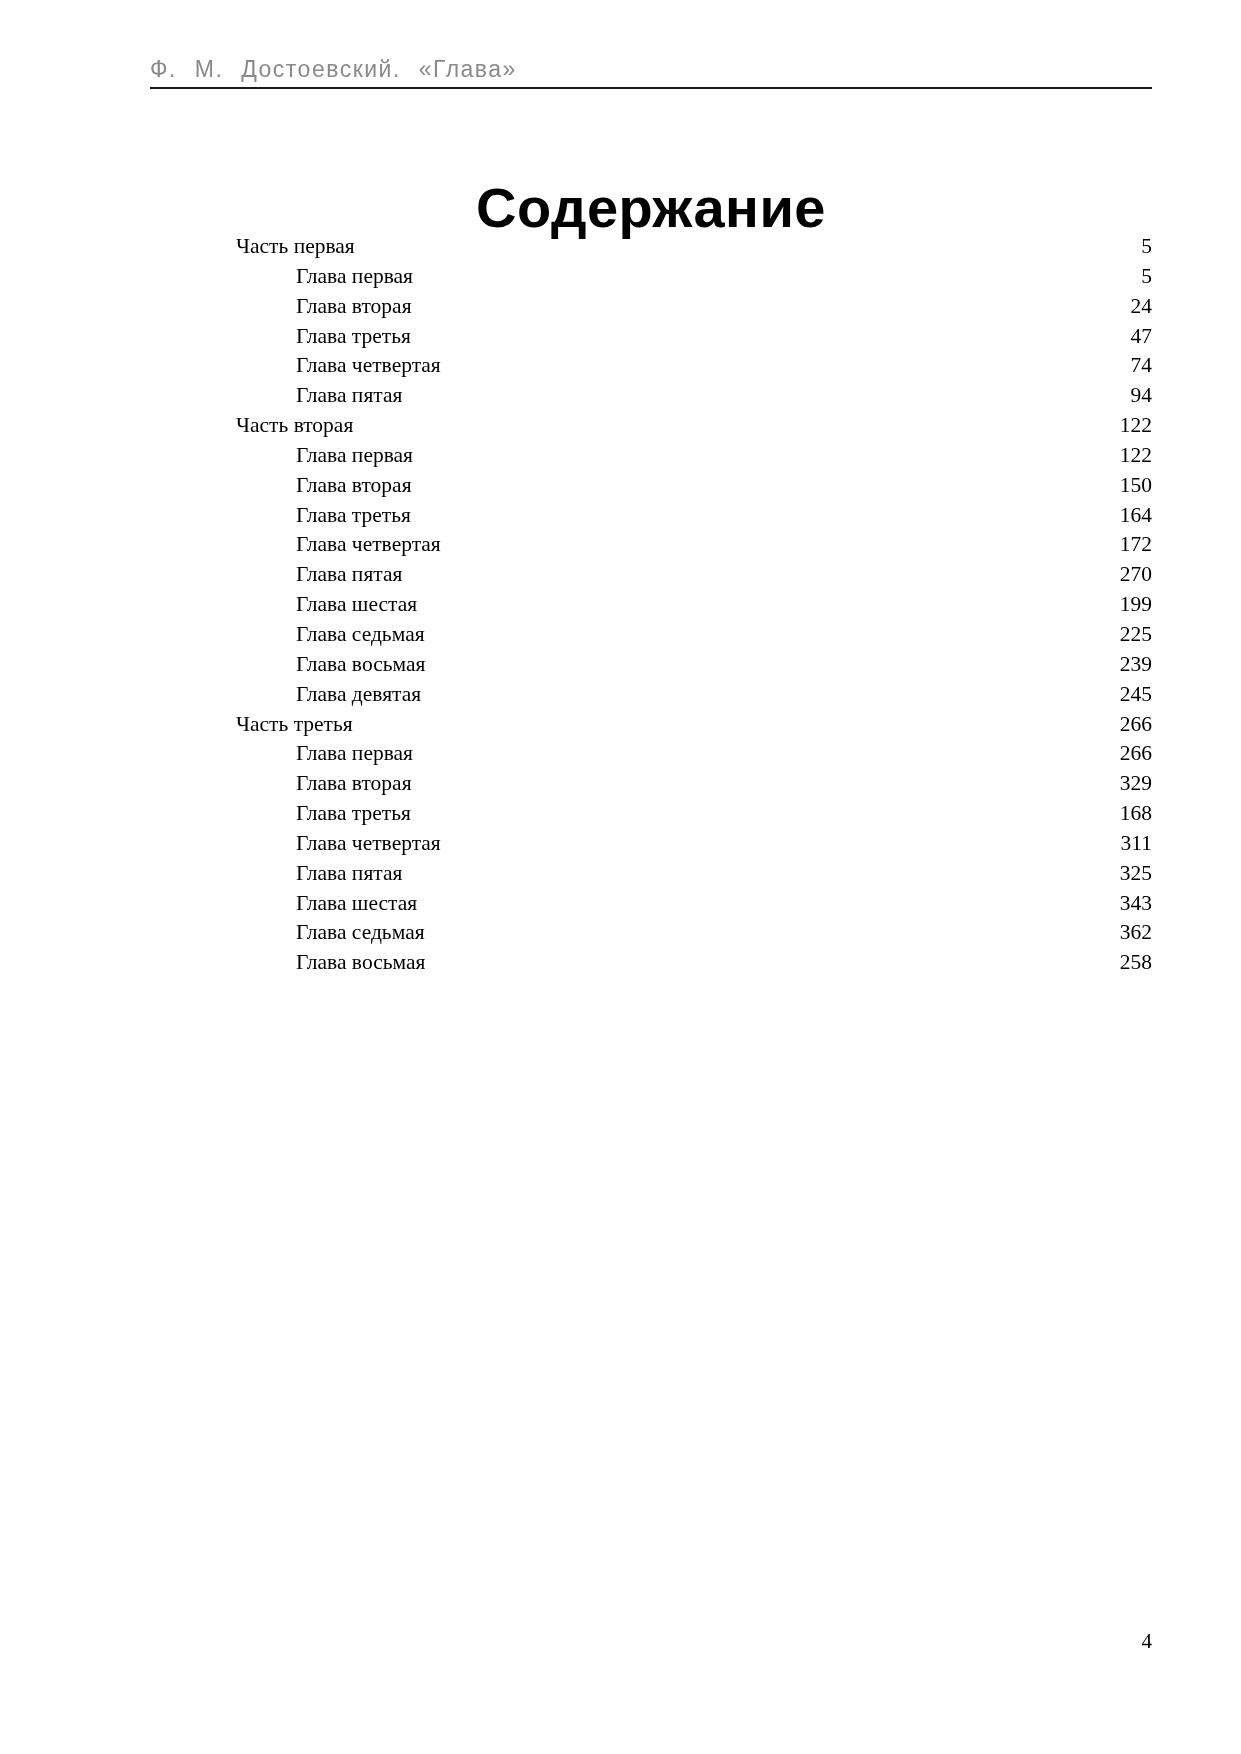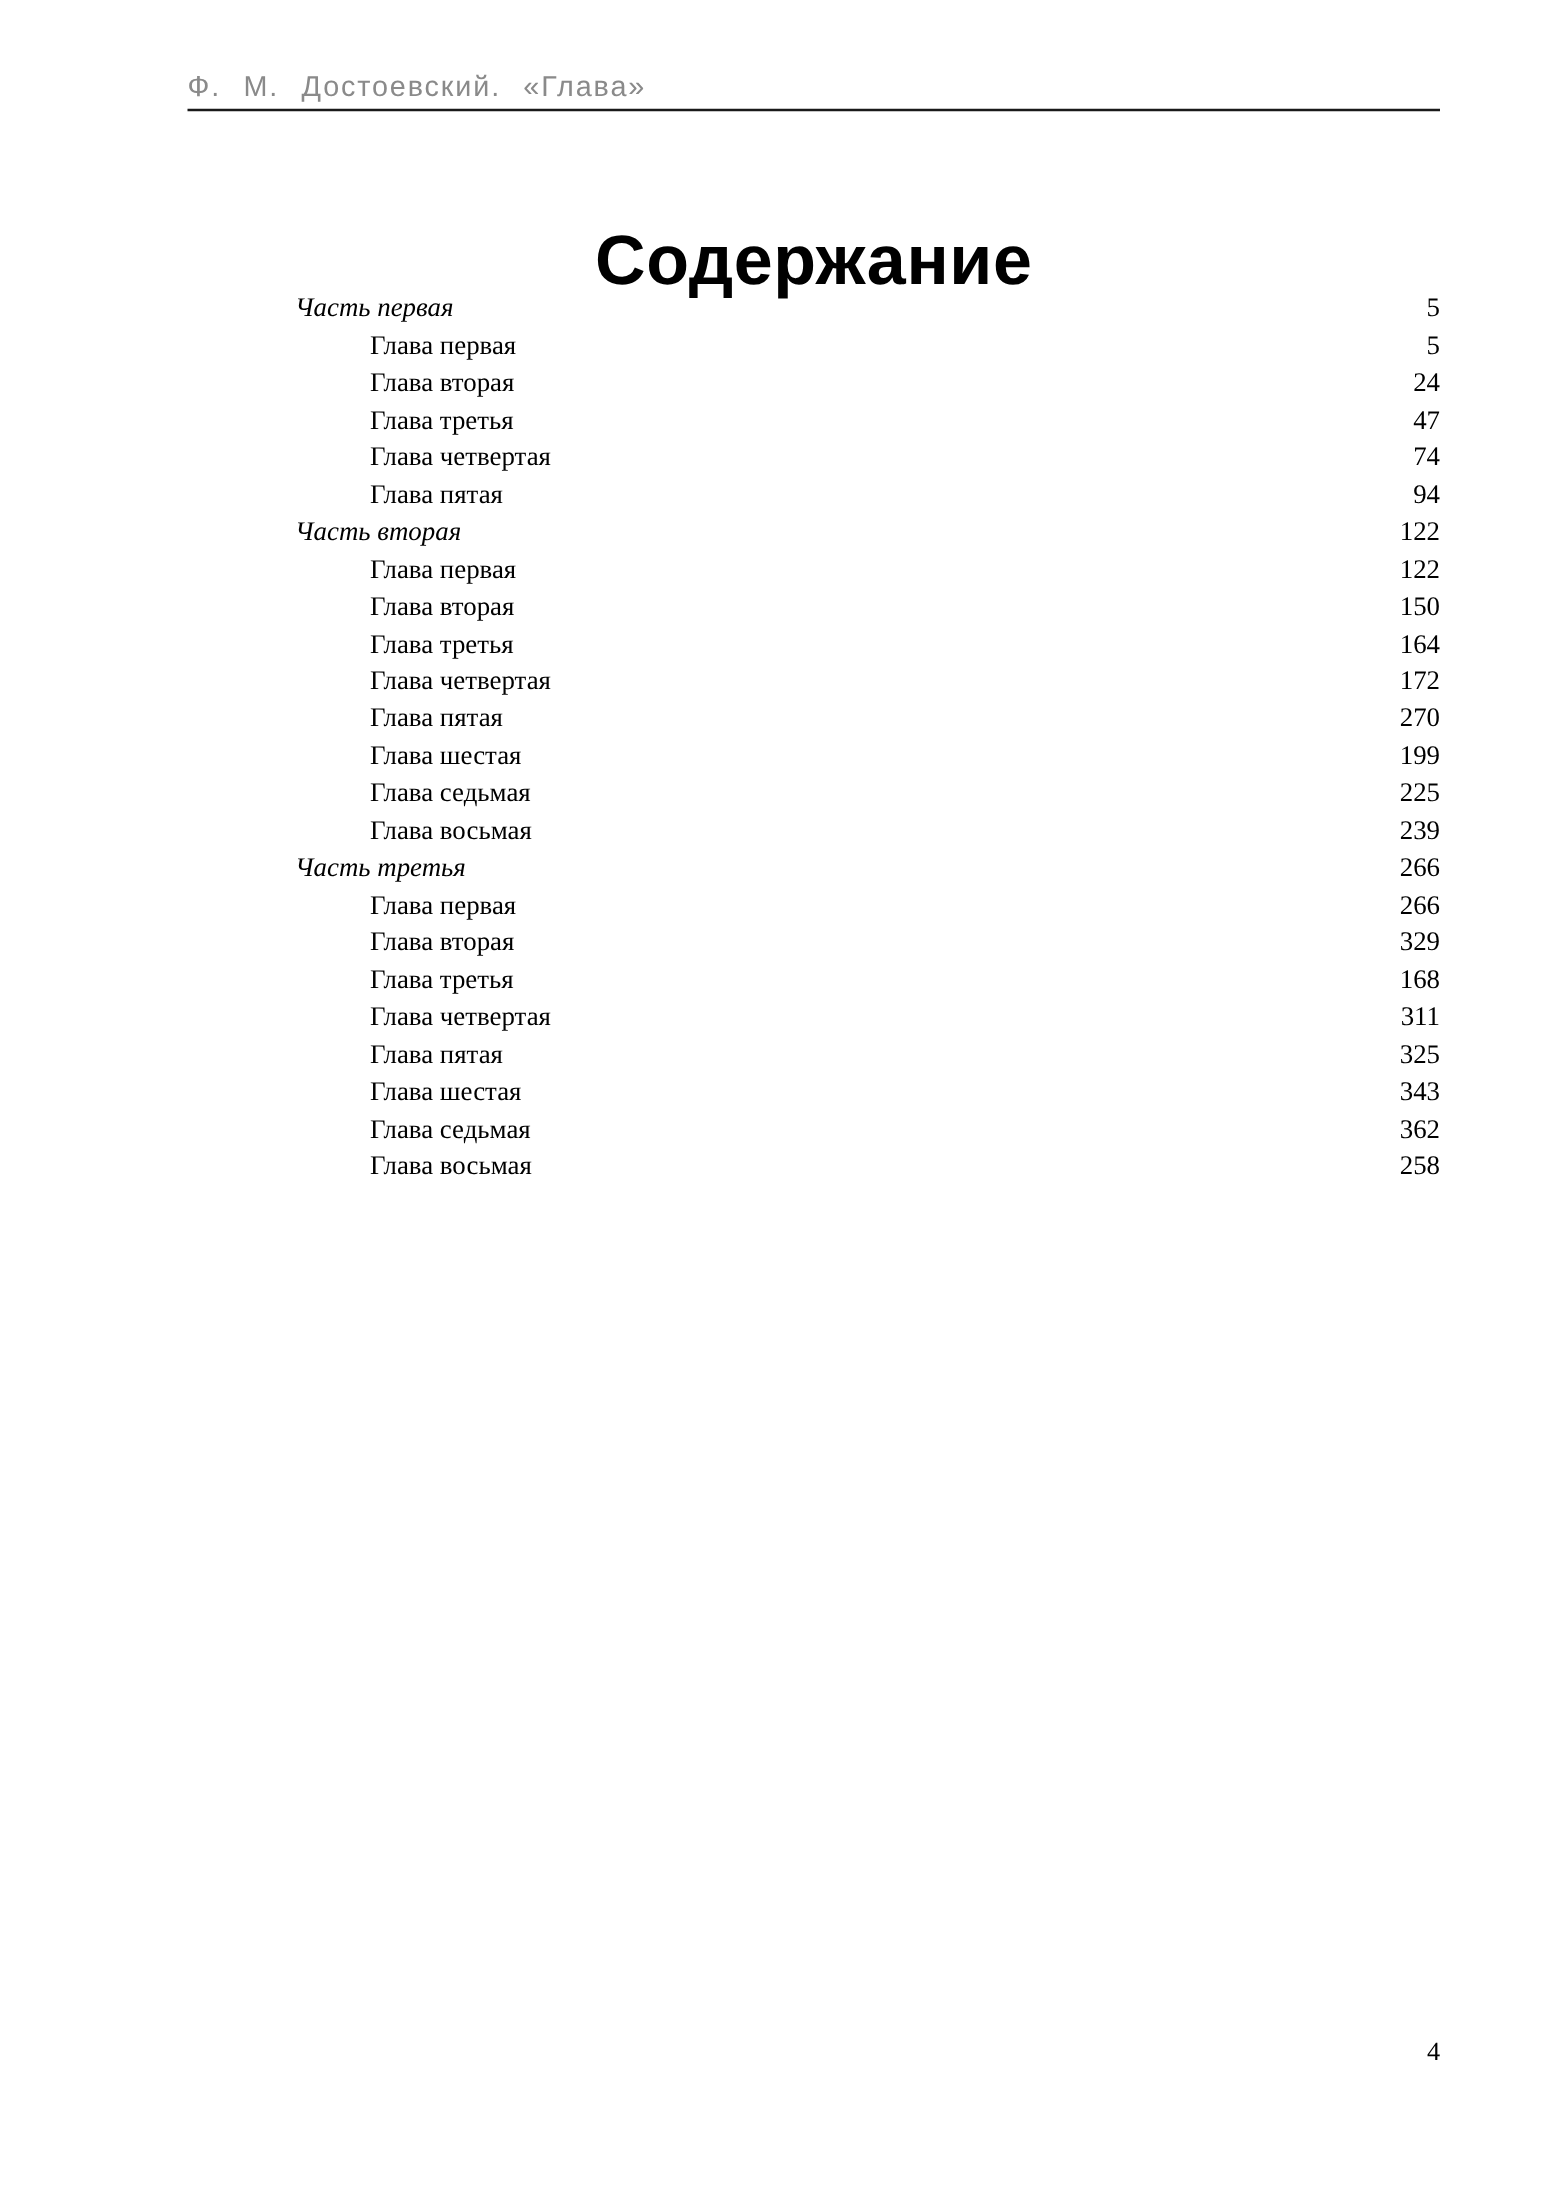--- a/index.html
+++ b/index.html
@@ -59,21 +59,21 @@
     width: 1002px;
   }
   .toc-row {
     display: flex;
     justify-content: space-between;
     align-items: baseline;
     line-height: 29.85px;
     font-size: 21.5px;
     white-space: nowrap;
   }
-  .toc-row.level-1 .toc-label { padding-left: 86px; font-style: italic; }
+  .toc-row.level-1 .toc-label { padding-left: 86px; }
   .toc-row.level-2 .toc-label { padding-left: 146px; }
   .toc-page {
     text-align: right;
   }
   
   .folio {
     position: absolute;
     top: 1628px;
     left: 150px;
     width: 1002px;
@@ -163,20 +163,24 @@
     <div class="toc-row level-2">
       <span class="toc-label">Глава седьмая</span>
       <span class="toc-page">225</span>
     </div>
 
     <div class="toc-row level-2">
       <span class="toc-label">Глава восьмая</span>
       <span class="toc-page">239</span>
     </div>
 
+    <div class="toc-row level-2">
+      <span class="toc-label">Глава девятая</span>
+      <span class="toc-page">245</span>
+    </div>
 
 
     <div class="toc-row level-1">
       <span class="toc-label">Часть третья</span>
       <span class="toc-page">266</span>
     </div>
 
     <div class="toc-row level-2">
       <span class="toc-label">Глава первая</span>
       <span class="toc-page">266</span>

